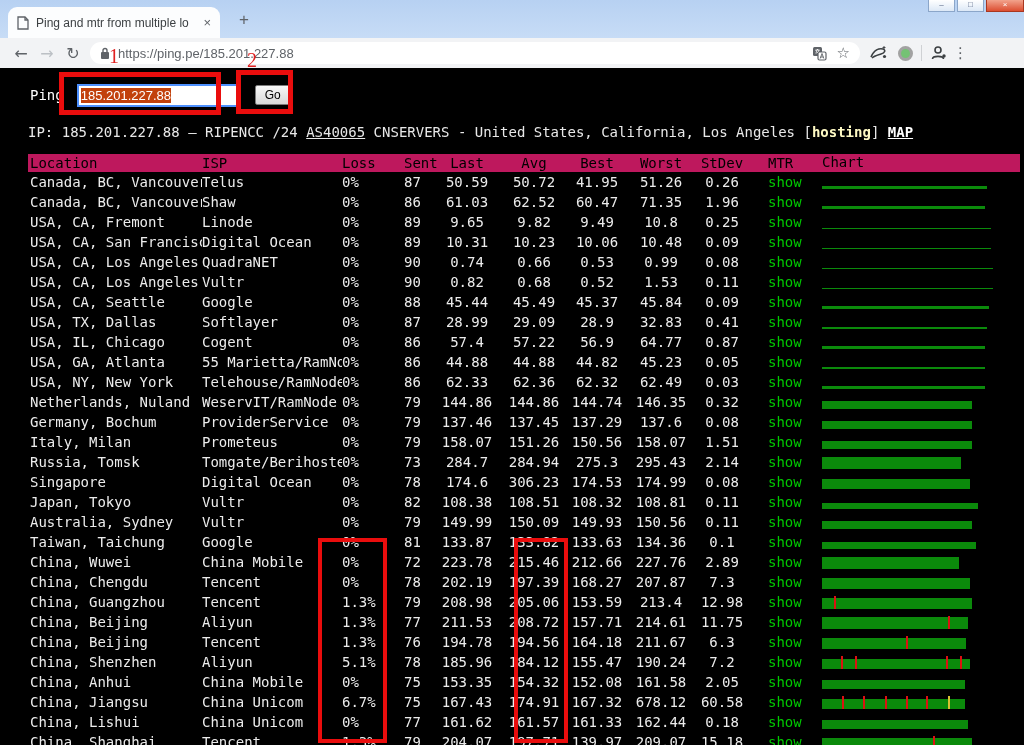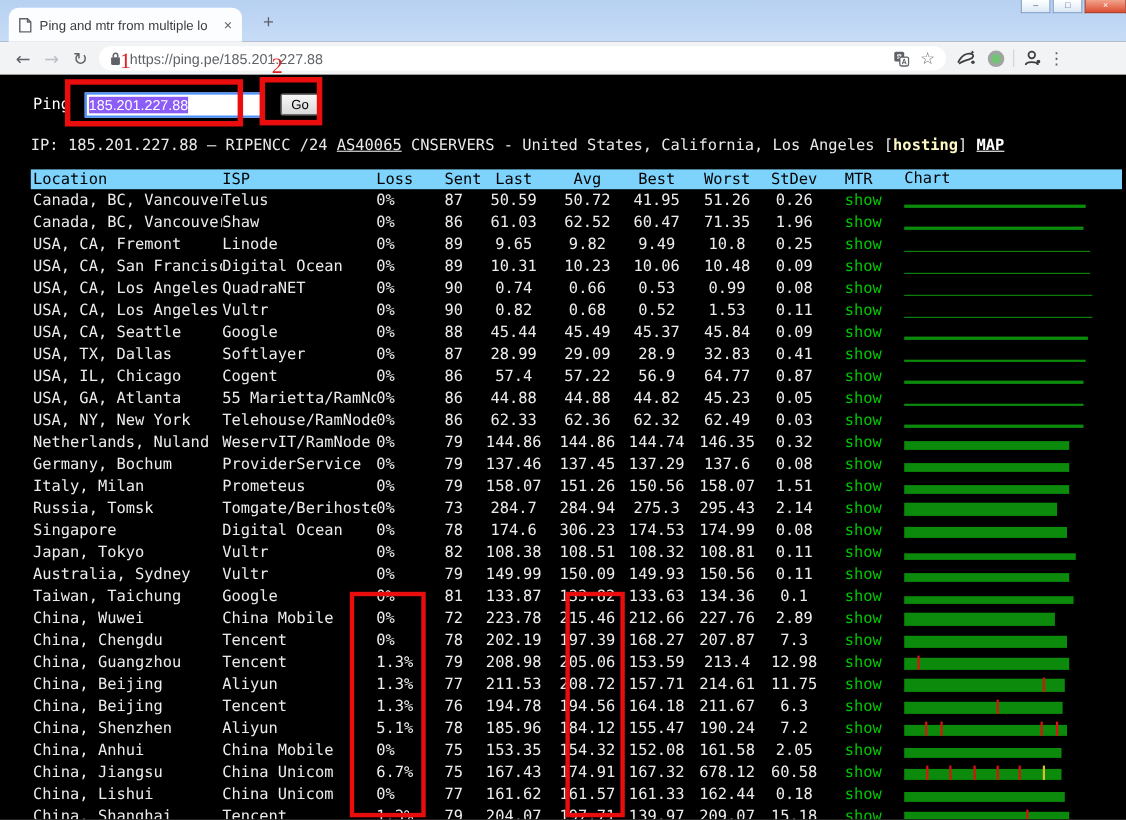--- a/index.html
+++ b/index.html
@@ -34,32 +34,32 @@
   .tdivider{width:1px;height:16px;background:#cfd1d4;margin:0 8px;}
   .menudots{font-size:15px;color:#5f6368;font-family:"DejaVu Sans",sans-serif;margin-left:6px;}
   
   .page{position:absolute;top:68px;left:0;right:0;bottom:0;background:#000;
         font-family:"DejaVu Sans Mono",monospace;color:#ececec;overflow:hidden;}
   .form-row{display:flex;align-items:center;margin:15px 0 17px 30px;height:24px;}
   .form-label{font-size:14px;color:#fff;}
   .ip-input{margin-left:13px;width:154px;height:19px;background:#fff;border:2px solid #4d90fe;
             font-size:13px;display:flex;align-items:center;padding:0 2px;
             font-family:"Liberation Sans",sans-serif;color:#000;}
-  .sel{background:#8b5cf6;color:#fff;}
+  .sel{background:#c2410c;color:#fff;}
   .go-btn{margin-left:16px;font-size:12px;padding:2px 9px;color:#000;
           background:linear-gradient(#f7f7f7,#d9d9d9);border:1px solid #7b7b7b;border-radius:2px;
           font-family:"Liberation Sans",sans-serif;}
   .ip-line{margin:17px 0 0 28px;font-size:14px;color:#e8e8e8;white-space:pre;}
   .as-link{color:#e8e8e8;text-decoration:underline;}
   .hosting{color:#fef9c3;font-weight:bold;}
   .map-link{color:#fff;font-weight:bold;text-decoration:underline;}
   
   .ptable{margin:14px 4px 0 28px;}
   .trow{display:flex;align-items:center;height:20px;font-size:14px;white-space:pre;}
-  .thead{background:#7dd3fc;color:#000;height:18px;}
+  .thead{background:#be185d;color:#000;height:18px;}
   .c-loc{width:174px;padding-left:2px;box-sizing:border-box;overflow:hidden;}
   .c-isp{width:140px;overflow:hidden;}
   .c-loss{width:36px;text-align:left;padding-right:4px;box-sizing:border-box;}
   .c-sent{width:28px;margin-left:26px;}
   .c-last{width:70px;text-align:center;}
   .c-avg{width:64px;text-align:center;}
   .c-best{width:62px;text-align:center;}
   .c-worst{width:66px;text-align:center;}
   .c-stdev{width:56px;text-align:center;}
   .c-mtr{width:46px;margin-left:18px;}

